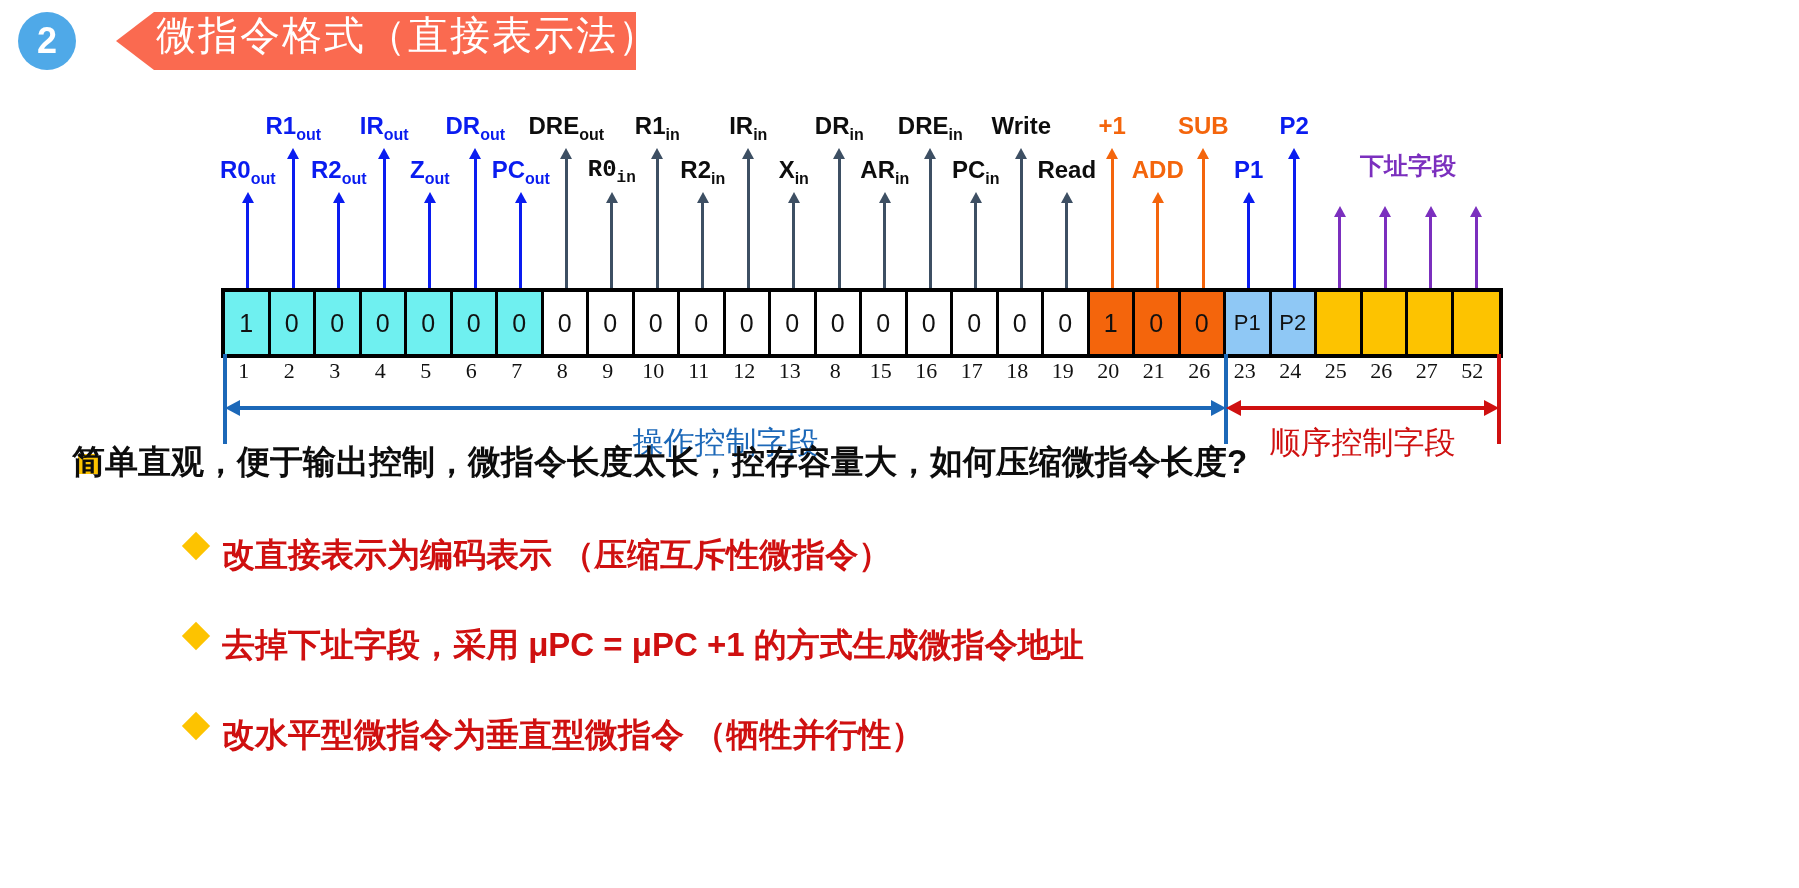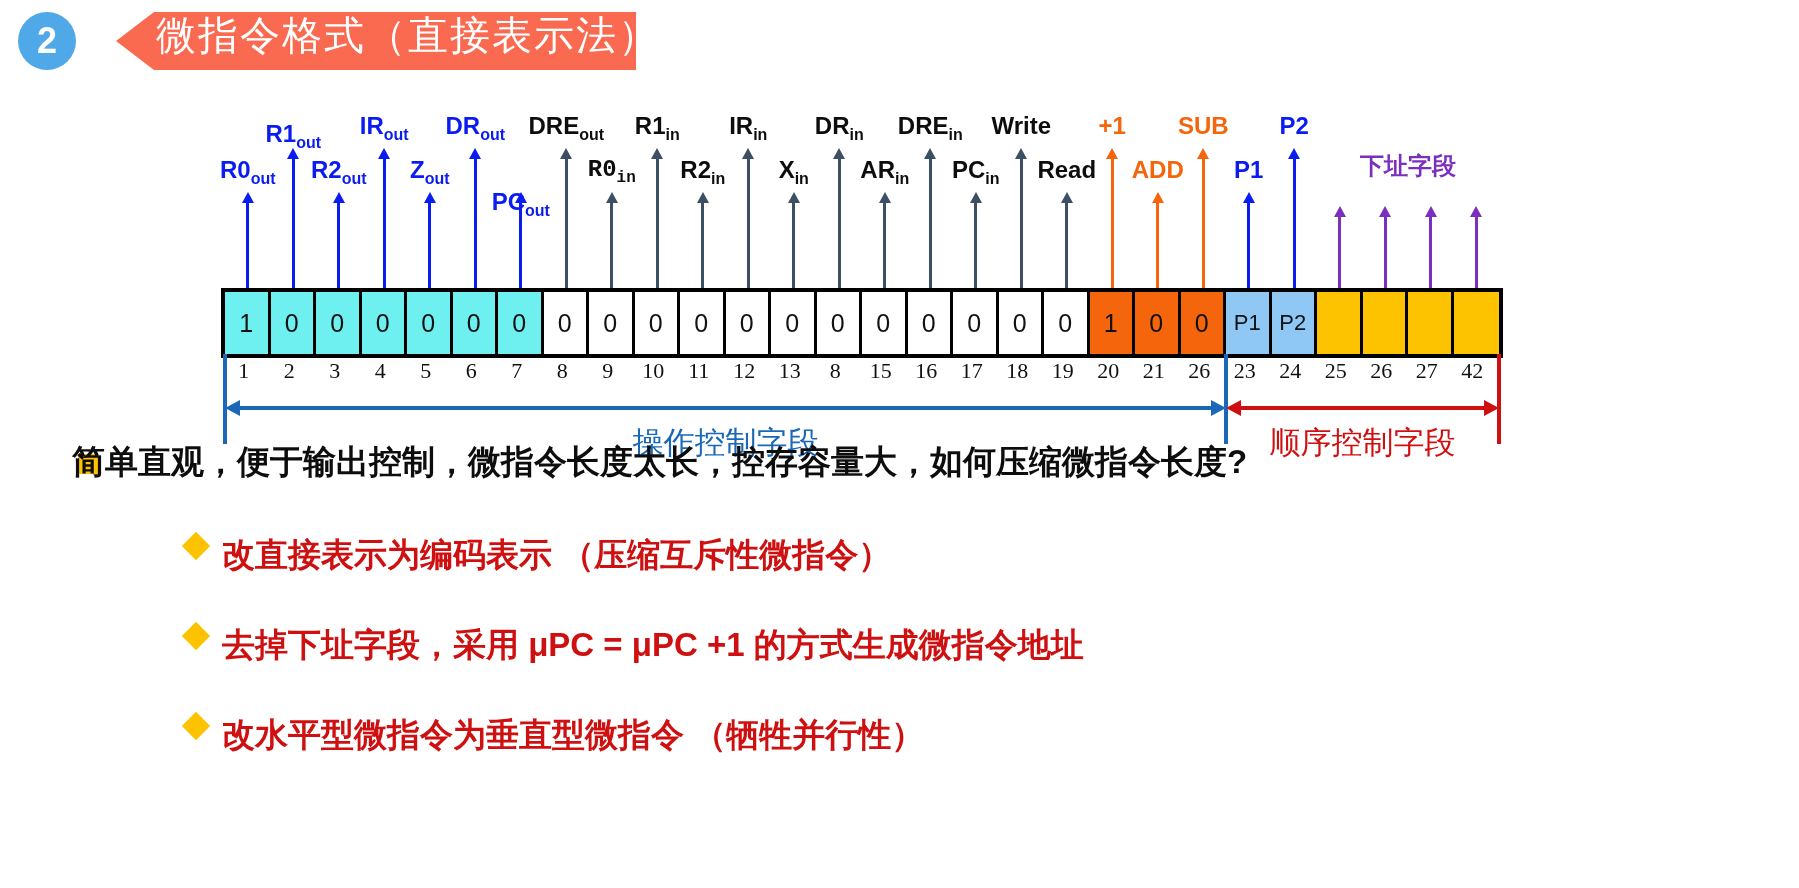--- a/index.html
+++ b/index.html
@@ -151,44 +151,44 @@
       <div class="idx">18</div>
       <div class="idx">19</div>
       <div class="idx">20</div>
       <div class="idx">21</div>
       <div class="idx">26</div>
       <div class="idx">23</div>
       <div class="idx">24</div>
       <div class="idx">25</div>
       <div class="idx">26</div>
       <div class="idx">27</div>
-      <div class="idx">42</div>
+      <div class="idx">52</div>
     </div>
   <div id="overlay">
       <div class="ahead blue" style="left: 241.75px; top: 96px;"></div>
       <div class="stem blue" style="left: 246.25px; top: 106px; height: 86px;"></div>
       <div class="alabel blue" style="left: 247.75px; top: 62px;">R0<sub>out</sub></div>
       <div class="ahead blue" style="left: 287.25px; top: 52px;"></div>
       <div class="stem blue" style="left: 291.75px; top: 62px; height: 130px;"></div>
-      <div class="alabel blue" style="left: 293.25px; top: 18px; margin-top: 8px;">R1<sub>out</sub></div>
+      <div class="alabel blue" style="left: 293.25px; top: 18px;">R1<sub>out</sub></div>
       <div class="ahead blue" style="left: 332.75px; top: 96px;"></div>
       <div class="stem blue" style="left: 337.25px; top: 106px; height: 86px;"></div>
       <div class="alabel blue" style="left: 338.75px; top: 62px;">R2<sub>out</sub></div>
       <div class="ahead blue" style="left: 378.25px; top: 52px;"></div>
       <div class="stem blue" style="left: 382.75px; top: 62px; height: 130px;"></div>
       <div class="alabel blue" style="left: 384.25px; top: 18px;">IR<sub>out</sub></div>
       <div class="ahead blue" style="left: 423.75px; top: 96px;"></div>
       <div class="stem blue" style="left: 428.25px; top: 106px; height: 86px;"></div>
       <div class="alabel blue" style="left: 429.75px; top: 62px;">Z<sub>out</sub></div>
       <div class="ahead blue" style="left: 469.25px; top: 52px;"></div>
       <div class="stem blue" style="left: 473.75px; top: 62px; height: 130px;"></div>
       <div class="alabel blue" style="left: 475.25px; top: 18px;">DR<sub>out</sub></div>
       <div class="ahead blue" style="left: 514.75px; top: 96px;"></div>
       <div class="stem blue" style="left: 519.25px; top: 106px; height: 86px;"></div>
-      <div class="alabel blue" style="left: 520.75px; top: 62px; margin-top: 32px;">PC<sub>out</sub></div>
+      <div class="alabel blue" style="left: 520.75px; top: 62px;">PC<sub>out</sub></div>
       <div class="ahead dark" style="left: 560.25px; top: 52px;"></div>
       <div class="stem dark" style="left: 564.75px; top: 62px; height: 130px;"></div>
       <div class="alabel dark" style="left: 566.25px; top: 18px;">DRE<sub>out</sub></div>
       <div class="ahead dark" style="left: 605.75px; top: 96px;"></div>
       <div class="stem dark" style="left: 610.25px; top: 106px; height: 86px;"></div>
       <div class="alabel dark" style="left: 611.75px; top: 62px; font-family: Liberation Mono, monospace;">R0<sub>in</sub></div>
       <div class="ahead dark" style="left: 651.25px; top: 52px;"></div>
       <div class="stem dark" style="left: 655.75px; top: 62px; height: 130px;"></div>
       <div class="alabel dark" style="left: 657.25px; top: 18px;">R1<sub>in</sub></div>
       <div class="ahead dark" style="left: 696.75px; top: 96px;"></div>

